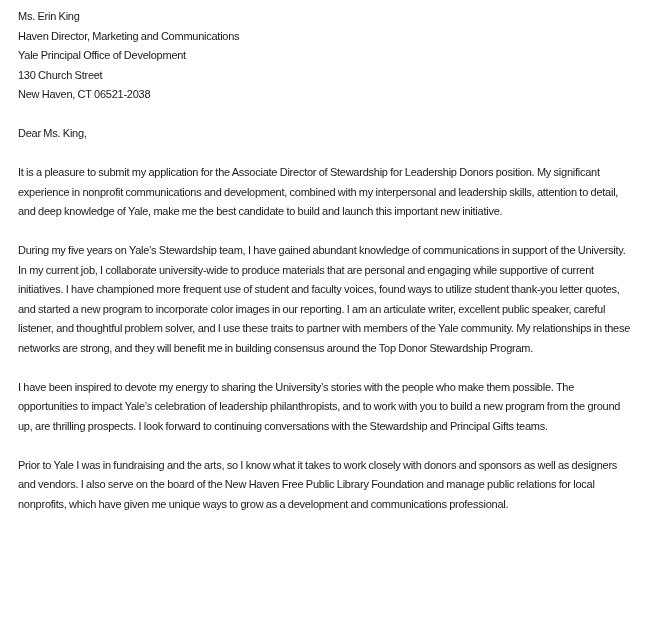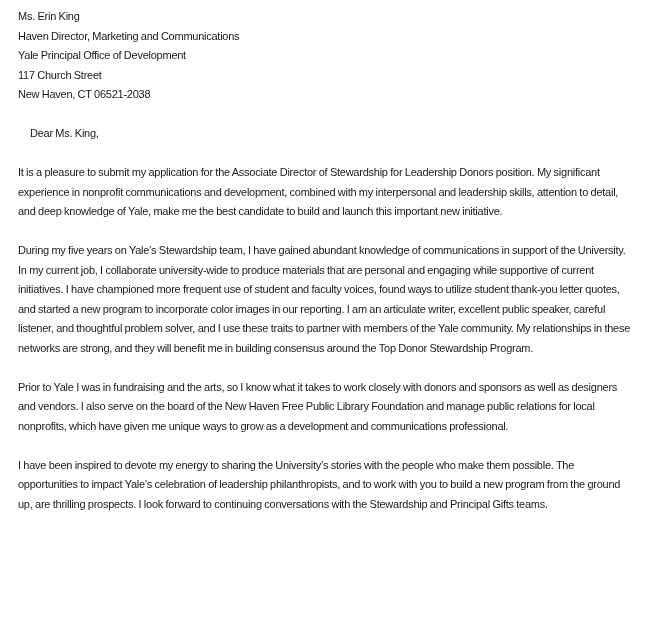--- a/index.html
+++ b/index.html
@@ -25,38 +25,37 @@
       letter-spacing: -0.25px;
       word-spacing: -0.3px;
     }
     .address-line {
       display: block;
       white-space: nowrap;
     }
     .salutation {
       margin-top: 19.5px;
       display: block;
-      margin-left: 12px;
     }
     .para {
       margin: 19.5px 0 0 0;
       width: 618px;
     }
   </style>
 </head>
 <body>
 
 <div class="letter">
   <div>
     <span class="address-line">Ms. Erin King</span>
     <span class="address-line">Haven Director, Marketing and Communications</span>
     <span class="address-line">Yale Principal Office of Development</span>
-    <span class="address-line">117 Church Street</span>
+    <span class="address-line">130 Church Street</span>
     <span class="address-line">New Haven, CT  06521-2038</span>
   </div>
 
   <span class="salutation">Dear Ms. King,</span>
 
   <p class="para">It is a pleasure to submit my application for the Associate Director of Stewardship for Leadership Donors position. My significant experience in nonprofit communications and development, combined with my interpersonal and leadership skills, attention to detail, and deep knowledge of Yale, make me the best candidate to build and launch this important new initiative.</p>
   <p class="para">During my five years on Yale’s Stewardship team, I have gained abundant knowledge of communications in support of the University. In my current job, I collaborate university-wide to produce materials that are personal and engaging while supportive of current initiatives. I have championed more frequent use of student and faculty voices, found ways to utilize student thank-you letter quotes, and started a new program to incorporate color images in our reporting. I am an articulate writer, excellent public speaker, careful listener, and thoughtful problem solver, and I use these traits to partner with members of the Yale community. My relationships in these networks are strong, and they will benefit me in building consensus around the Top Donor Stewardship Program.</p>
+  <p class="para">I have been inspired to devote my energy to sharing the University’s stories with the people who make them possible. The opportunities to impact Yale’s celebration of leadership philanthropists, and to work with you to build a new program from the ground up, are thrilling prospects. I look forward to continuing conversations with the Stewardship and Principal Gifts teams.</p>
   <p class="para">Prior to Yale I was in fundraising and the arts, so I know what it takes to work closely with donors and sponsors as well as designers and vendors. I also serve on the board of the New Haven Free Public Library Foundation and manage public relations for local nonprofits, which have given me unique ways to grow as a development and communications professional.</p>
-  <p class="para">I have been inspired to devote my energy to sharing the University’s stories with the people who make them possible. The opportunities to impact Yale’s celebration of leadership philanthropists, and to work with you to build a new program from the ground up, are thrilling prospects. I look forward to continuing conversations with the Stewardship and Principal Gifts teams.</p>
 </div>
 
 </body></html>

